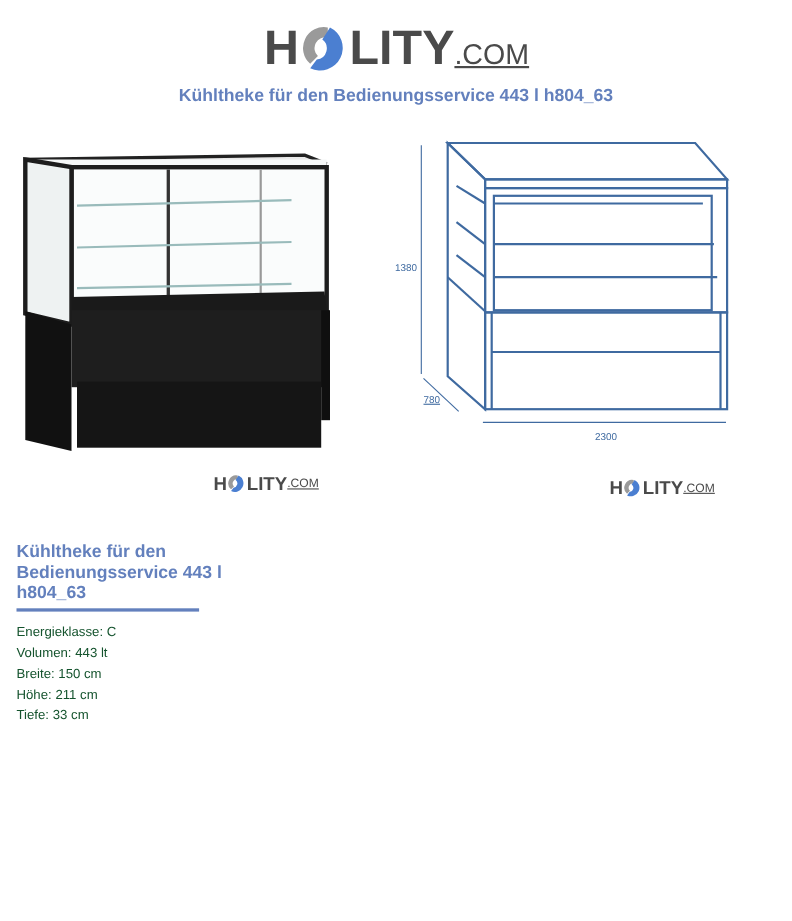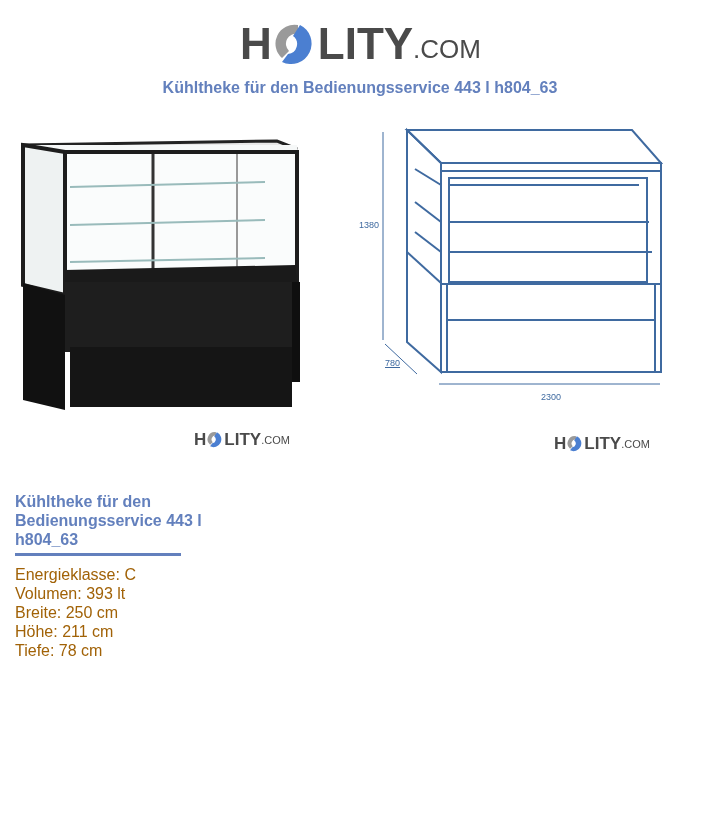--- a/index.html
+++ b/index.html
@@ -3,27 +3,27 @@
 <meta charset="utf-8">
 <style>
   html, body { margin:0; padding:0; background:#ffffff; }
   body { width:720px; height:837px; position:relative; overflow:hidden; font-family:"Liberation Sans", sans-serif; }
   .abs { position:absolute; }
 
   
   .logo { display:flex; align-items:flex-end; font-family:"Liberation Sans", sans-serif; font-weight:bold; color:#4a4a4a; line-height:1; }
   .logo .big { letter-spacing:0px; }
   .logo .o { display:inline-block; position:relative; }
-  .logo .dom { font-weight:normal; }
+  .logo .dom { font-weight:normal;text-decoration:underline; }
 
   .title { color:#6380bd; font-weight:bold; font-size:16px; text-align:center; width:720px; left:0; }
 
   .spec-title { color:#6380bd; font-weight:bold; font-size:16px; line-height:19px; width:200px; }
   .rule { background:#6380bd; height:3px; }
-  .spec-list { font-size:16px; color:#a16207; line-height:19px; }
+  .spec-list { font-size:12px; color:#14532d; line-height:19px; }
   .spec-list div { white-space:nowrap; }
 </style>
 </head>
 <body>
 
 <div class="abs logo" style="left:240px; top:14px; height:52px;">
   <span class="big" style="font-size:44px;">H</span>
   <span class="o" style="width:42px; height:44px; margin:0 2px;">
     <svg width="42" height="44" viewBox="0 0 42 44">
       <path d="M24 3 A19 19 0 0 0 8 36 L15 29 A10 10 0 0 1 24 12 Z" fill="#9a9a9a"></path>
@@ -96,37 +96,37 @@
 
     <line x1="60" y1="47" x2="86" y2="63"></line>
     <line x1="60" y1="80" x2="86" y2="100"></line>
     <line x1="60" y1="110" x2="86" y2="130"></line>
 
     <rect x="86" y="162" width="220" height="88"></rect>
     <line x1="92" y1="198" x2="300" y2="198"></line>
     <line x1="92" y1="162" x2="92" y2="250"></line>
     <line x1="300" y1="162" x2="300" y2="250"></line>
   </svg>
-  <div class="abs" style="left:4px; top:98px; font-size:9px; color:#3f6aa0;">1380</div>
+  <div class="abs" style="left:4px; top:116px; font-size:9px; color:#3f6aa0;">1380</div>
   <div class="abs" style="left:30px; top:236px; font-size:9px; color:#3f6aa0;text-decoration:underline;">780</div>
   <div class="abs" style="left:186px; top:270px; font-size:9px; color:#3f6aa0;">2300</div>
 </div>
 <div class="abs logo" style="left:554px; top:432px; height:20px;">
   <span style="font-size:17px;">H</span>
   <span class="o" style="width:16px; height:17px; margin:0 1px;">
     <svg width="16" height="17" viewBox="0 0 42 44">
         <path d="M24 3 A19 19 0 0 0 8 36 L15 29 A10 10 0 0 1 24 12 Z" fill="#9a9a9a"></path>
         <path d="M26 3 L19 14 A10 10 0 0 1 14 32 L8 40 A19 19 0 0 0 26 3 Z" fill="#4b7fd1"></path>
       </svg>
   </span>
   <span style="font-size:17px;">LITY</span>
   <span class="dom" style="font-size:11px; margin-bottom:2px;">.COM</span>
 </div>
 
 <div class="abs spec-title" style="left:15px; top:492px;">Kühltheke für den Bedienungsservice 443 l h804_63</div>
 <div class="abs rule" style="left:15px; top:553px; width:166px;"></div>
 <div class="abs spec-list" style="left:15px; top:565px;">
   <div>Energieklasse: C</div>
-  <div>Volumen: 393 lt</div>
-  <div>Breite: 250 cm</div>
+  <div>Volumen: 443 lt</div>
+  <div>Breite: 150 cm</div>
   <div>Höhe: 211 cm</div>
-  <div>Tiefe: 78 cm</div>
+  <div>Tiefe: 33 cm</div>
 </div>
 
 </body></html>

